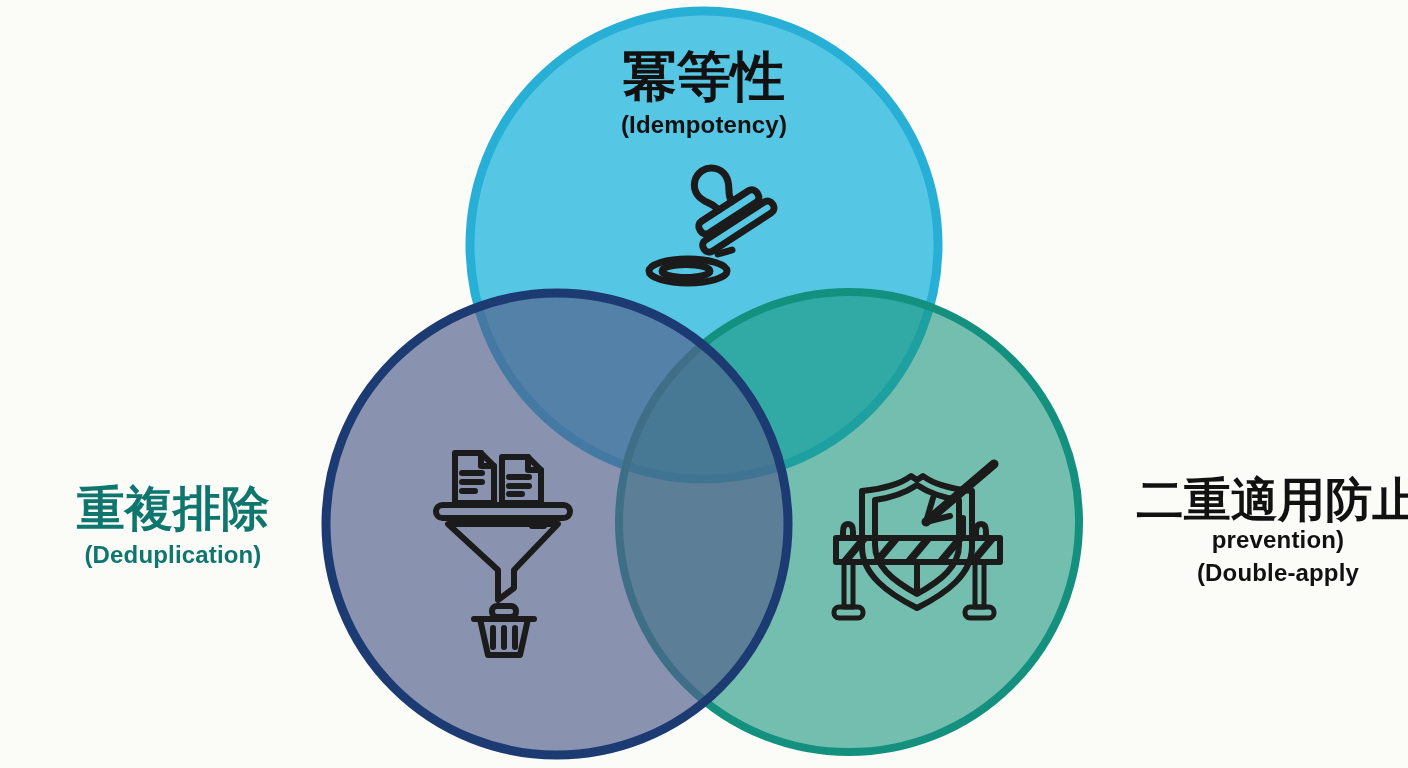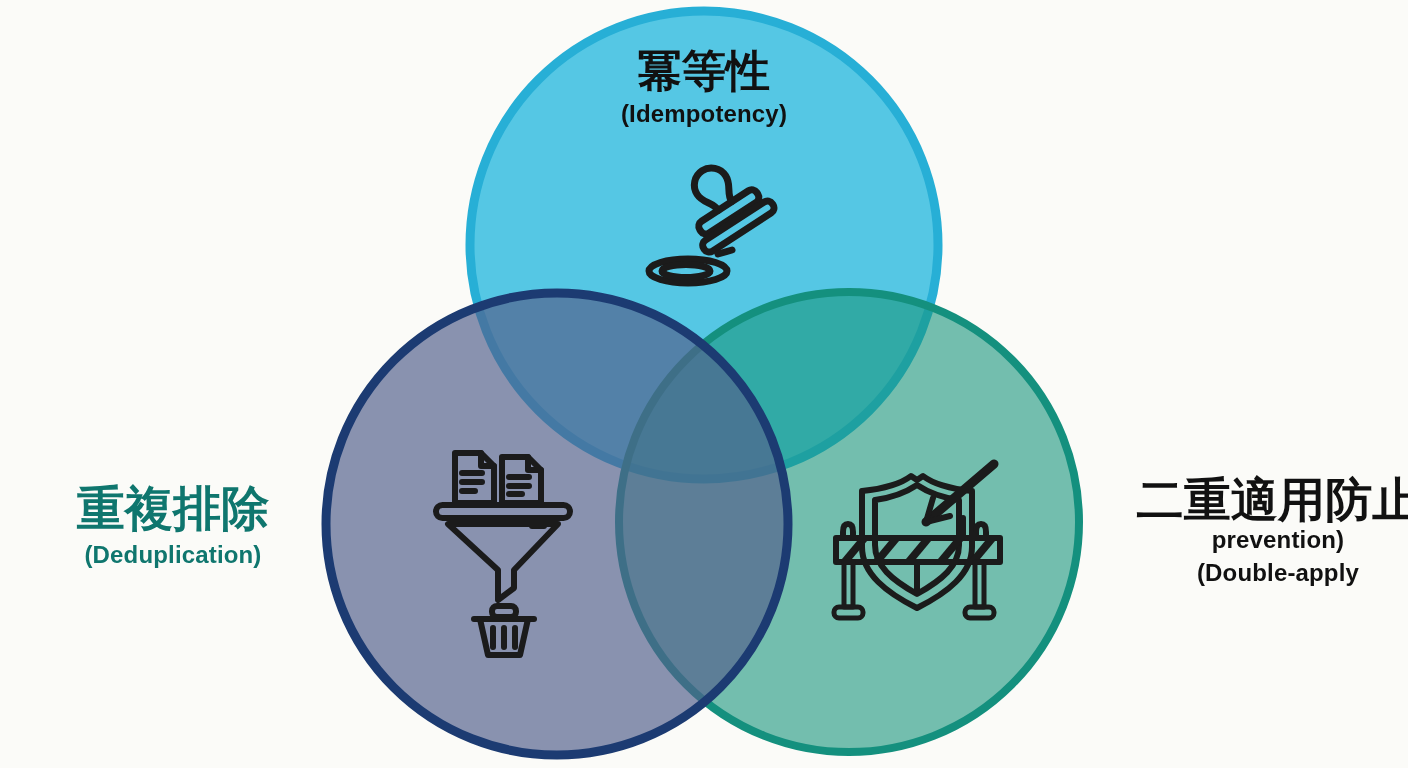--- a/index.html
+++ b/index.html
@@ -31,21 +31,21 @@
   }
   .label .ja {
     display: block;
     font-size: 48px;
   }
   .label .en {
     display: block;
     font-size: 24px;
     margin-top: 6px;
   }
-  .label.top-label .ja { font-size: 44px; }
+  .label.top-label .ja { font-size: 54px; }
   .icon-svg {
     position: absolute;
   }
   .icon-svg * {
     vector-effect: non-scaling-stroke;
   }
 </style>
 </head>
 <body style="background: rgb(251, 251, 248);">
 

